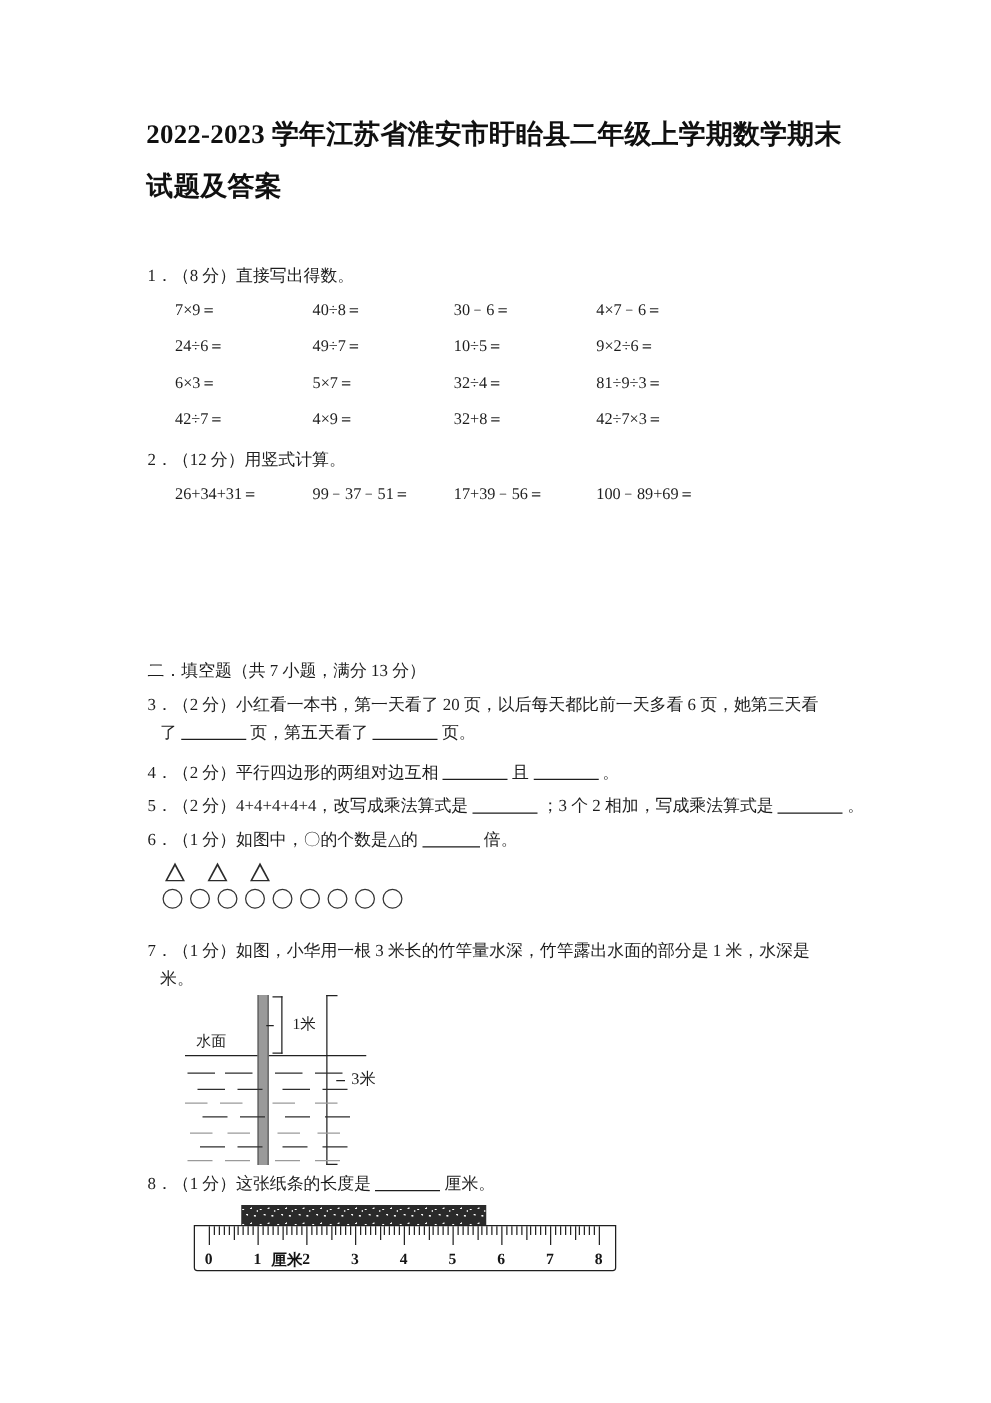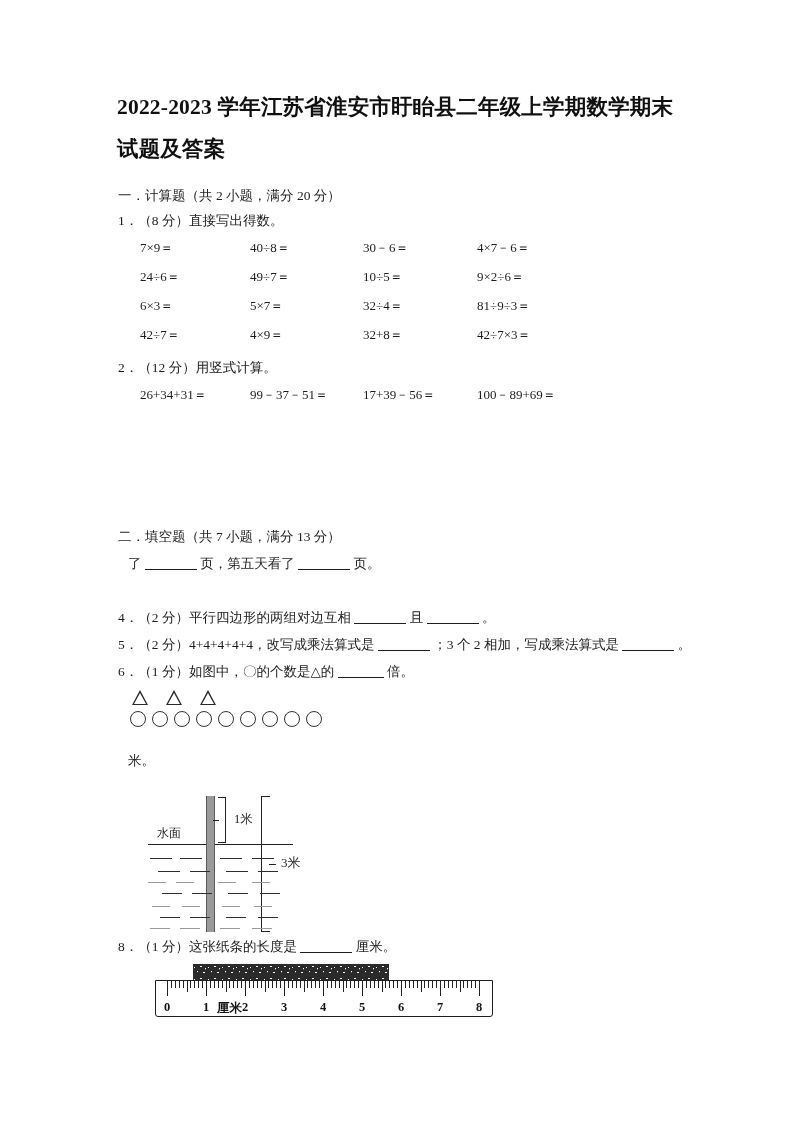--- a/index.html
+++ b/index.html
@@ -232,21 +232,20 @@
     white-space: nowrap;
   }
 </style>
 </head>
 <body>
 
 <div class="page">
 
   <div class="title">2022-2023 学年江苏省淮安市盱眙县二年级上学期数学期末试题及答案</div>
 
-  <div class="sec-head" style="top:186px">一．计算题（共 2 小题，满分 20 分）</div>
 
   <div class="q" style="top:210px">1．（8 分）直接写出得数。</div>
 
   <div class="expr" style="left:140px; top:239px">7×9＝</div>
   <div class="expr" style="left:250px; top:239px">40÷8＝</div>
   <div class="expr" style="left:363px; top:239px">30﹣6＝</div>
   <div class="expr" style="left:477px; top:239px">4×7﹣6＝</div>
 
   <div class="expr" style="left:140px; top:268px">24÷6＝</div>
   <div class="expr" style="left:250px; top:268px">49÷7＝</div>
@@ -266,20 +265,21 @@
   <div class="q" style="top:357px">2．（12 分）用竖式计算。</div>
 
   <div class="expr" style="left:140px; top:386px">26+34+31＝</div>
   <div class="expr" style="left:250px; top:386px">99﹣37﹣51＝</div>
   <div class="expr" style="left:363px; top:386px">17+39﹣56＝</div>
   <div class="expr" style="left:477px; top:386px">100﹣89+69＝</div>
 
   <div class="sec-head" style="top:527px">二．填空题（共 7 小题，满分 13 分）</div>
 
   <div class="q q-wide" style="top:553px">
+    <span>3．（2 分）小红看一本书，第一天看了 20 页，以后每天都比前一天多看 6 页，她第三天看</span>
     <span class="cont">
       <span>了</span>
       <span class="blank b-md"></span>
       <span>页，第五天看了</span>
       <span class="blank b-md"></span>
       <span>页。</span>
     </span>
   </div>
 
   <div class="q" style="top:607px">
@@ -317,20 +317,21 @@
       <div class="cir"></div>
       <div class="cir"></div>
       <div class="cir"></div>
       <div class="cir"></div>
       <div class="cir"></div>
       <div class="cir"></div>
     </div>
   </div>
 
   <div class="q q-wide" style="top:750px">
+    <span>7．（1 分）如图，小华用一根 3 米长的竹竿量水深，竹竿露出水面的部分是 1 米，水深是</span>
     <span class="cont">米。</span>
   </div>
 
   <div class="waterfig">
     <div class="surface"></div>
     <div class="pole"></div>
     <div class="lbl-water">水面</div>
     <div class="brk1"></div>
     <div class="lbl-1m">1米</div>
     <div class="brk3"></div>

